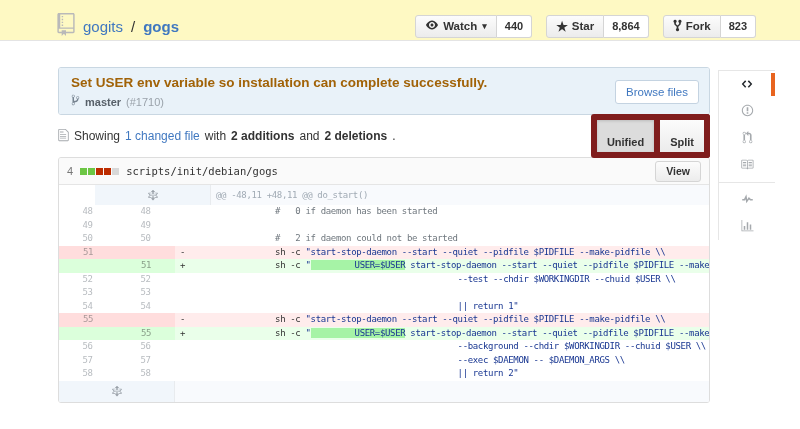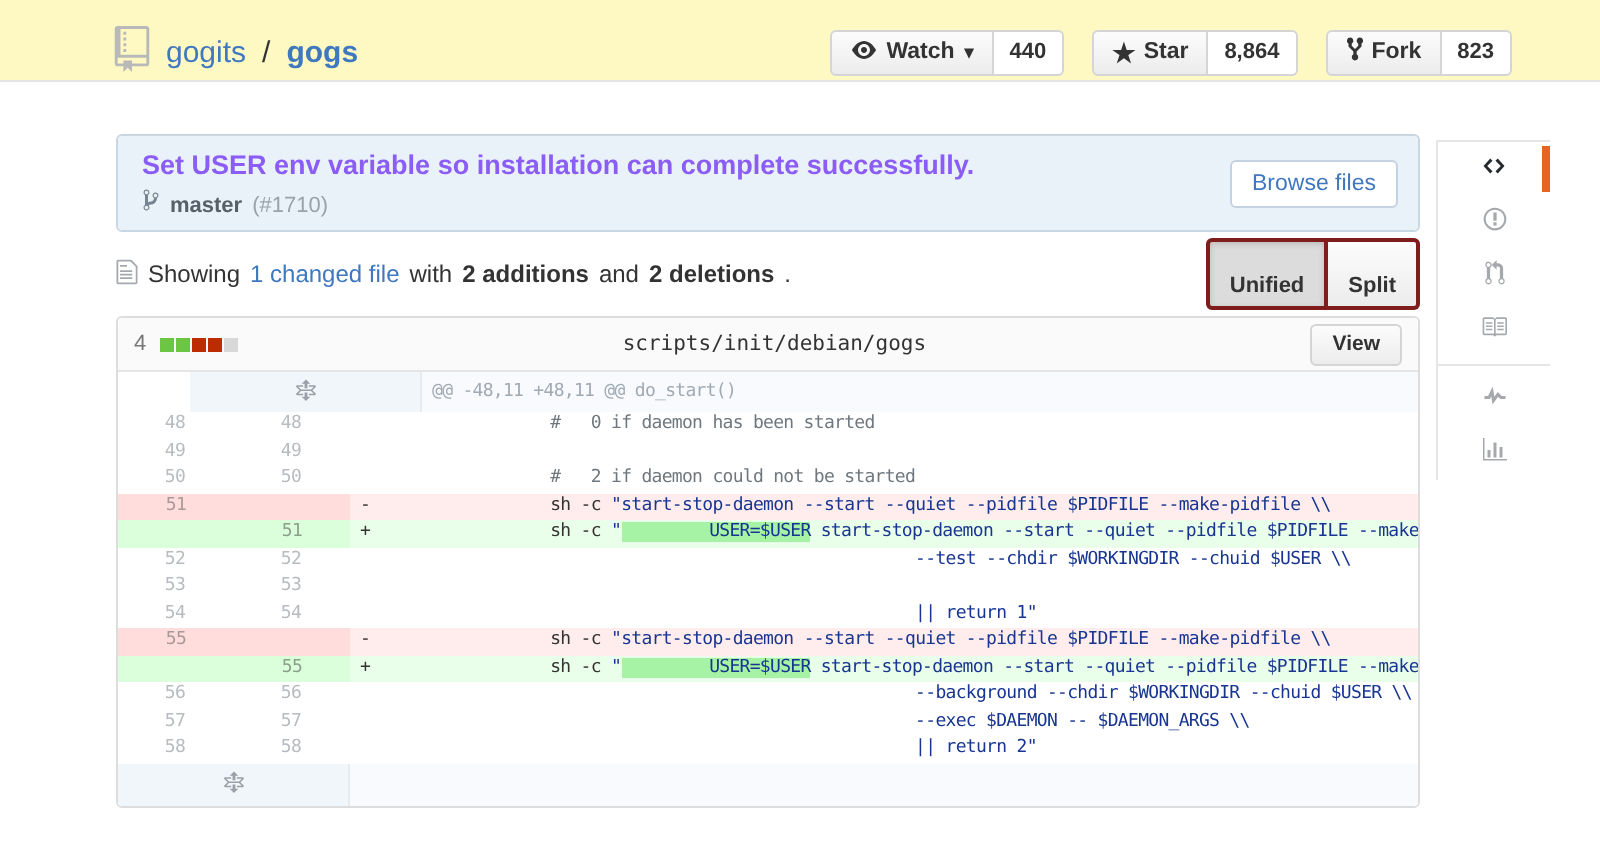--- a/index.html
+++ b/index.html
@@ -26,21 +26,21 @@
   .icon-svg { display:inline-block; vertical-align:middle; }
   .star-glyph { font-size:13px; line-height:1; color:#333; }
 
   
   .content { width:652px; margin-left:58px; padding-top:26px; }
 
   
   .commit-box { border:1px solid #c9d7e2; border-radius:3px; overflow:hidden; }
   .commit-head { background:#e9f2f9; padding:7px 10px 6px 12px; display:flex; }
   .commit-head-left { flex:1; min-width:0; }
-  .commit-title { font-size:13.5px; font-weight:bold; color:#8b5cf6; line-height:16px; }
+  .commit-title { font-size:13.5px; font-weight:bold; color:#a16207; line-height:16px; }
   .commit-branch-row { margin-top:3px; display:flex; align-items:flex-end; gap:5px;
     font-size:11px; }
   .branch-name { font-weight:bold; color:#576069; }
   .pr-ref { color:#9aa2aa; }
   .browse-btn { align-self:center; height:24px; padding:0 10px; font:11.5px "Liberation Sans",sans-serif;
     color:#4078c0; background:#fff; border:1px solid #c4d3e1; border-radius:3px; cursor:pointer; }
   .commit-meta { background:#fff; border-top:1px solid #d5e1ea; height:29px; display:flex;
     align-items:center; padding:0 10px; gap:6px; }
   .avatar { width:19px; height:19px; border-radius:2px;
     background:linear-gradient(135deg,#86a06c 0%,#55613f 55%,#2e3527 100%); flex:none; }
@@ -52,33 +52,33 @@
   .sha-line .full-sha { color:#445; }
 
   
   .summary-row { margin-top:9px; height:24px; display:flex; align-items:center; gap:5px;
     font-size:12px; color:#333; }
   .summary-row .flex-sp { flex:1; }
   .link { color:#4078c0; text-decoration:none; cursor:pointer; }
   .bold { font-weight:bold; }
   .seg-group { display:flex; }
   .seg-btn { height:18px; padding:16px 10px; font:bold 11px "Liberation Sans",sans-serif; color:#333;
-    background:linear-gradient(#fcfcfc,#ececec); border:2px solid #7f1d1d; cursor:pointer; }
+    background:linear-gradient(#fcfcfc,#ececec); border:6px solid #7f1d1d; cursor:pointer; }
   .seg-btn.first { border-radius:3px 0 0 3px; }
   .seg-btn.last { border-radius:0 3px 3px 0; border-left:none; }
   .seg-btn.active { background:#dcdcdc; box-shadow:inset 0 1px 3px rgba(0,0,0,.15); }
 
   
   .file-box { margin-top:9px; border:1px solid #ddd; border-radius:3px; overflow:hidden; }
   .file-head { height:27px; background:#fafafa; border-bottom:1px solid #e5e5e5;
     display:flex; align-items:center; padding:0 8px; gap:7px; }
   .changes-num { font-size:11px; color:#777; }
   .diffstat { display:flex; gap:1px; }
   .dstat { width:7px; height:7px; display:inline-block; }
-  .file-path { font:10.5px "DejaVu Sans Mono",monospace; color:#333; flex:1;text-align:center; }
+  .file-path { font:10.5px "DejaVu Sans Mono",monospace; color:#333; flex:1; }
   .view-btn { height:21px; padding:0 10px; font:bold 10.5px "Liberation Sans",sans-serif; color:#333;
     background:linear-gradient(#fcfcfc,#ececec); border:1px solid #d5d5d5; border-radius:3px;
     cursor:pointer; }
 
   
   .diff-table { background:#fff; }
   .drow { display:flex; height:13.5px; font:9px/13.5px "DejaVu Sans Mono",monospace;
     letter-spacing:-0.35px; }
   .gut { width:58px; flex:none; text-align:center; color:#b8bcc0; }
   .gutwide { width:116px; flex:none; text-align:center; border-right:1px solid #e8ebee; }

